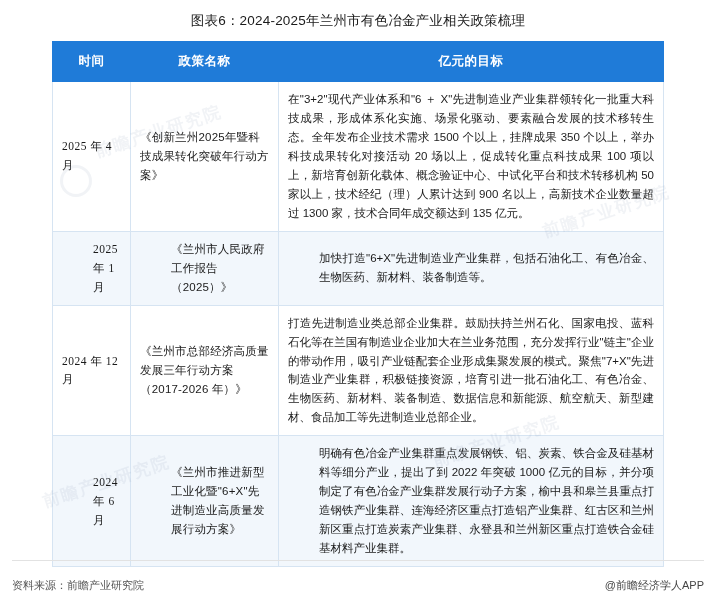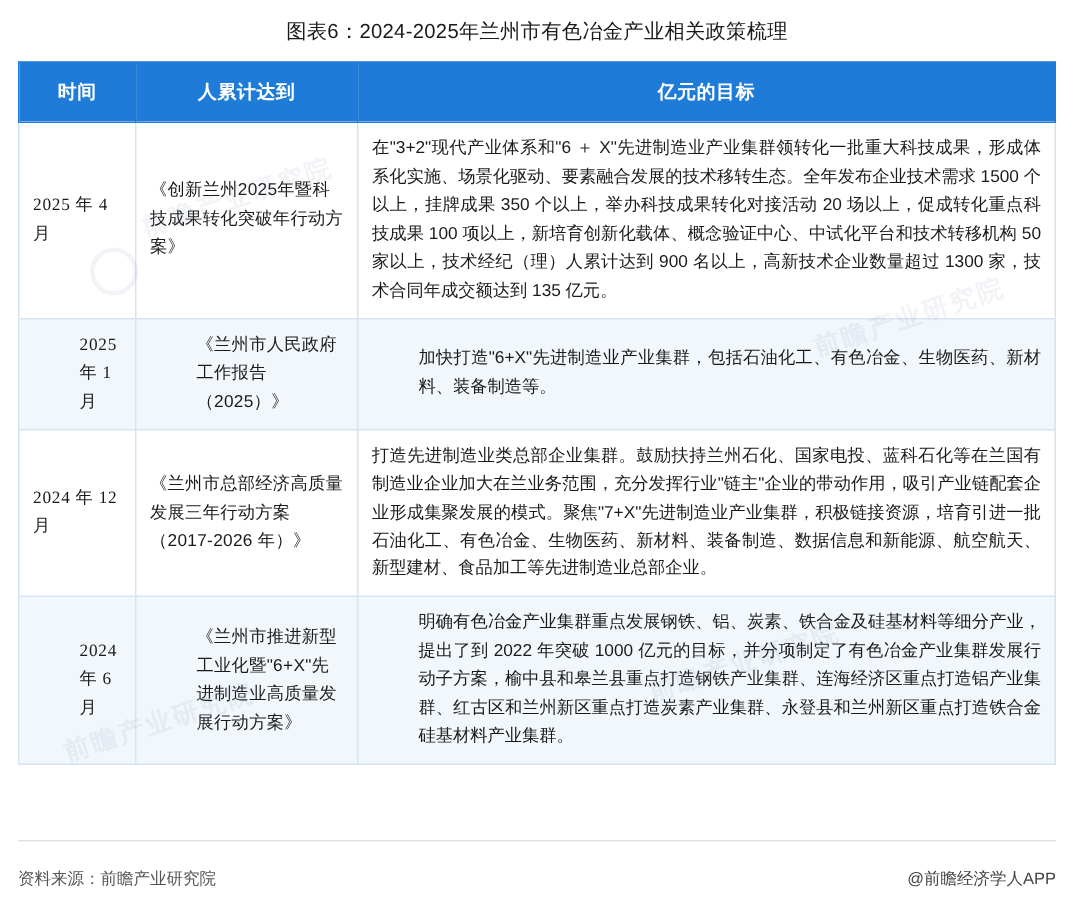--- a/index.html
+++ b/index.html
@@ -26,21 +26,21 @@
     text-align: center;
     font-size: 13.5px;
     font-weight: normal;
     color: #1a1a1a;
     letter-spacing: 0.2px;
     margin: 2px 0 10px 0;
     line-height: 1.4;
   }
   table.policy {
     border-collapse: collapse;
-    width: 692px;
+    width: 612px;
     table-layout: fixed;
     margin: 0 auto;
     border-radius: 14px;
   }
   table.policy th {
     background: #1f7bd8;
     color: #ffffff;
     font-size: 12.5px;
     font-weight: bold;
     text-align: center;
@@ -136,21 +136,21 @@
 
   <table class="policy">
     <colgroup>
       <col style="width:78px">
       <col style="width:148px">
       <col>
     </colgroup>
     <thead>
       <tr>
         <th>时间</th>
-        <th>人累计达到</th>
+        <th>政策名称</th>
         <th>亿元的目标</th>
       </tr>
     </thead>
     <tbody>
       <tr class="r-odd">
         <td class="c-time">2025 年 4 月</td>
         <td class="c-name">《创新兰州2025年暨科技成果转化突破年行动方案》</td>
         <td class="c-content">在"3+2"现代产业体系和"6 ＋ X"先进制造业产业集群领转化一批重大科技成果，形成体系化实施、场景化驱动、要素融合发展的技术移转生态。全年发布企业技术需求 1500 个以上，挂牌成果 350 个以上，举办科技成果转化对接活动 20 场以上，促成转化重点科技成果 100 项以上，新培育创新化载体、概念验证中心、中试化平台和技术转移机构 50 家以上，技术经纪（理）人累计达到 900 名以上，高新技术企业数量超过 1300 家，技术合同年成交额达到 135 亿元。</td>
       </tr>
       <tr class="r-even">

